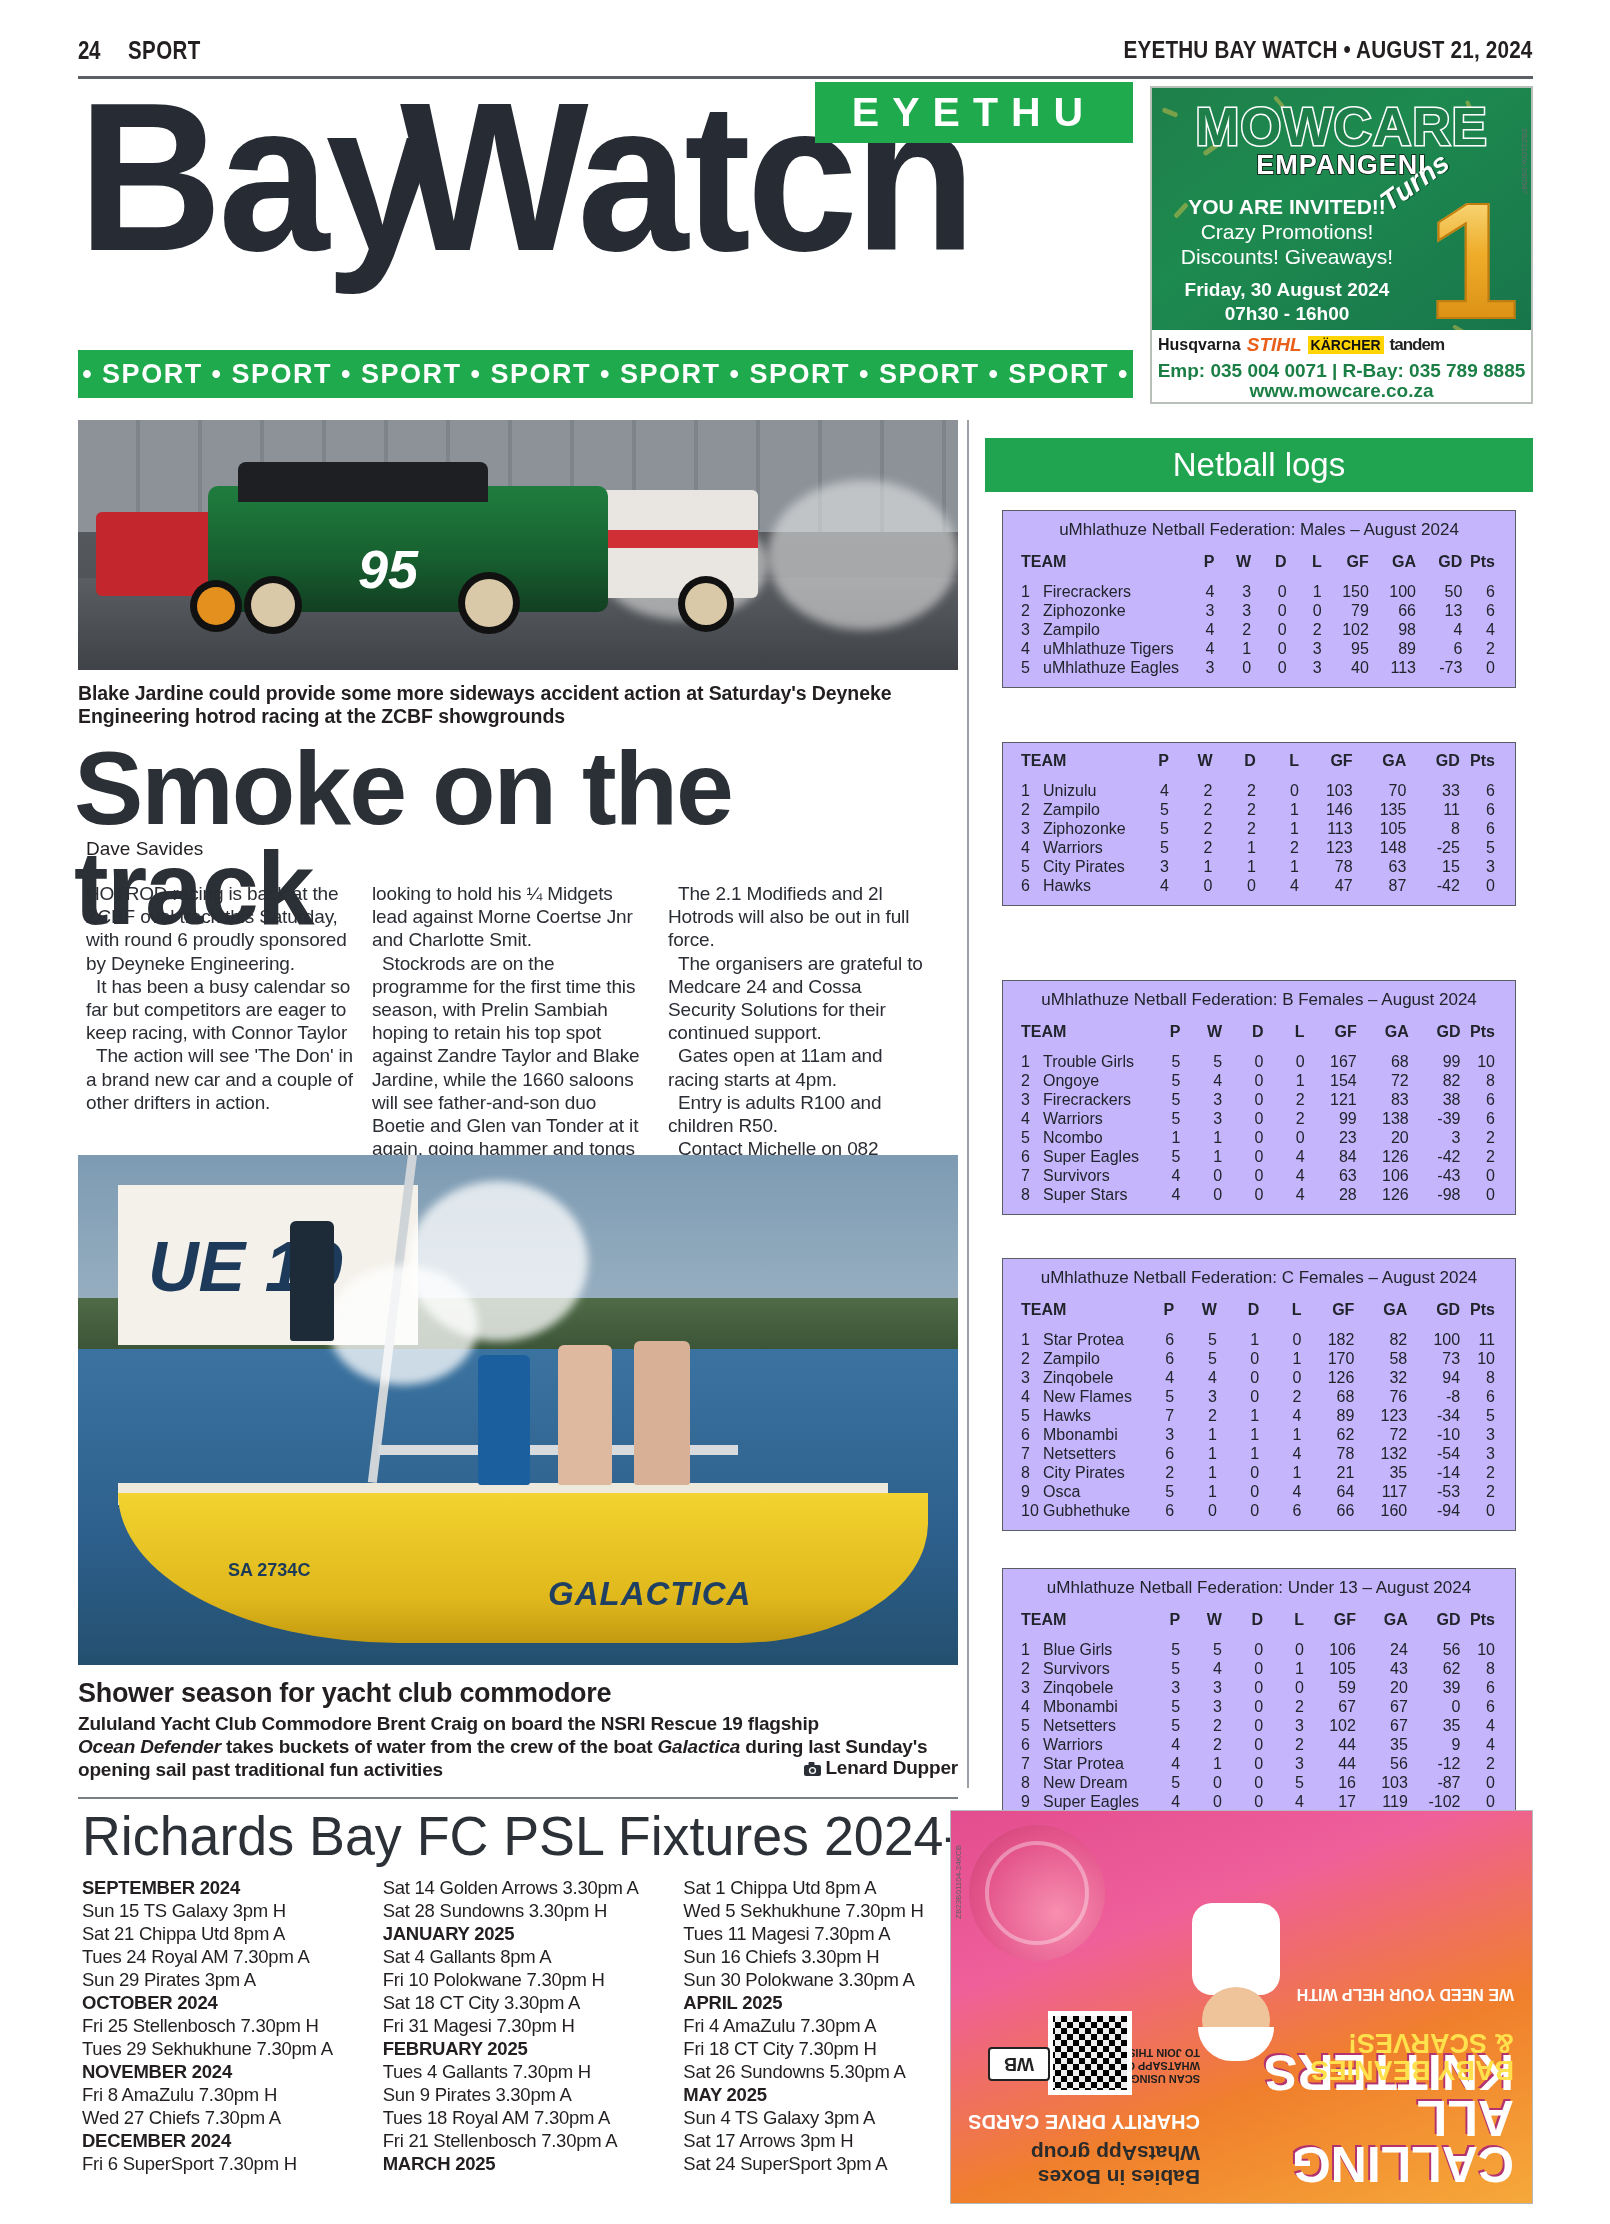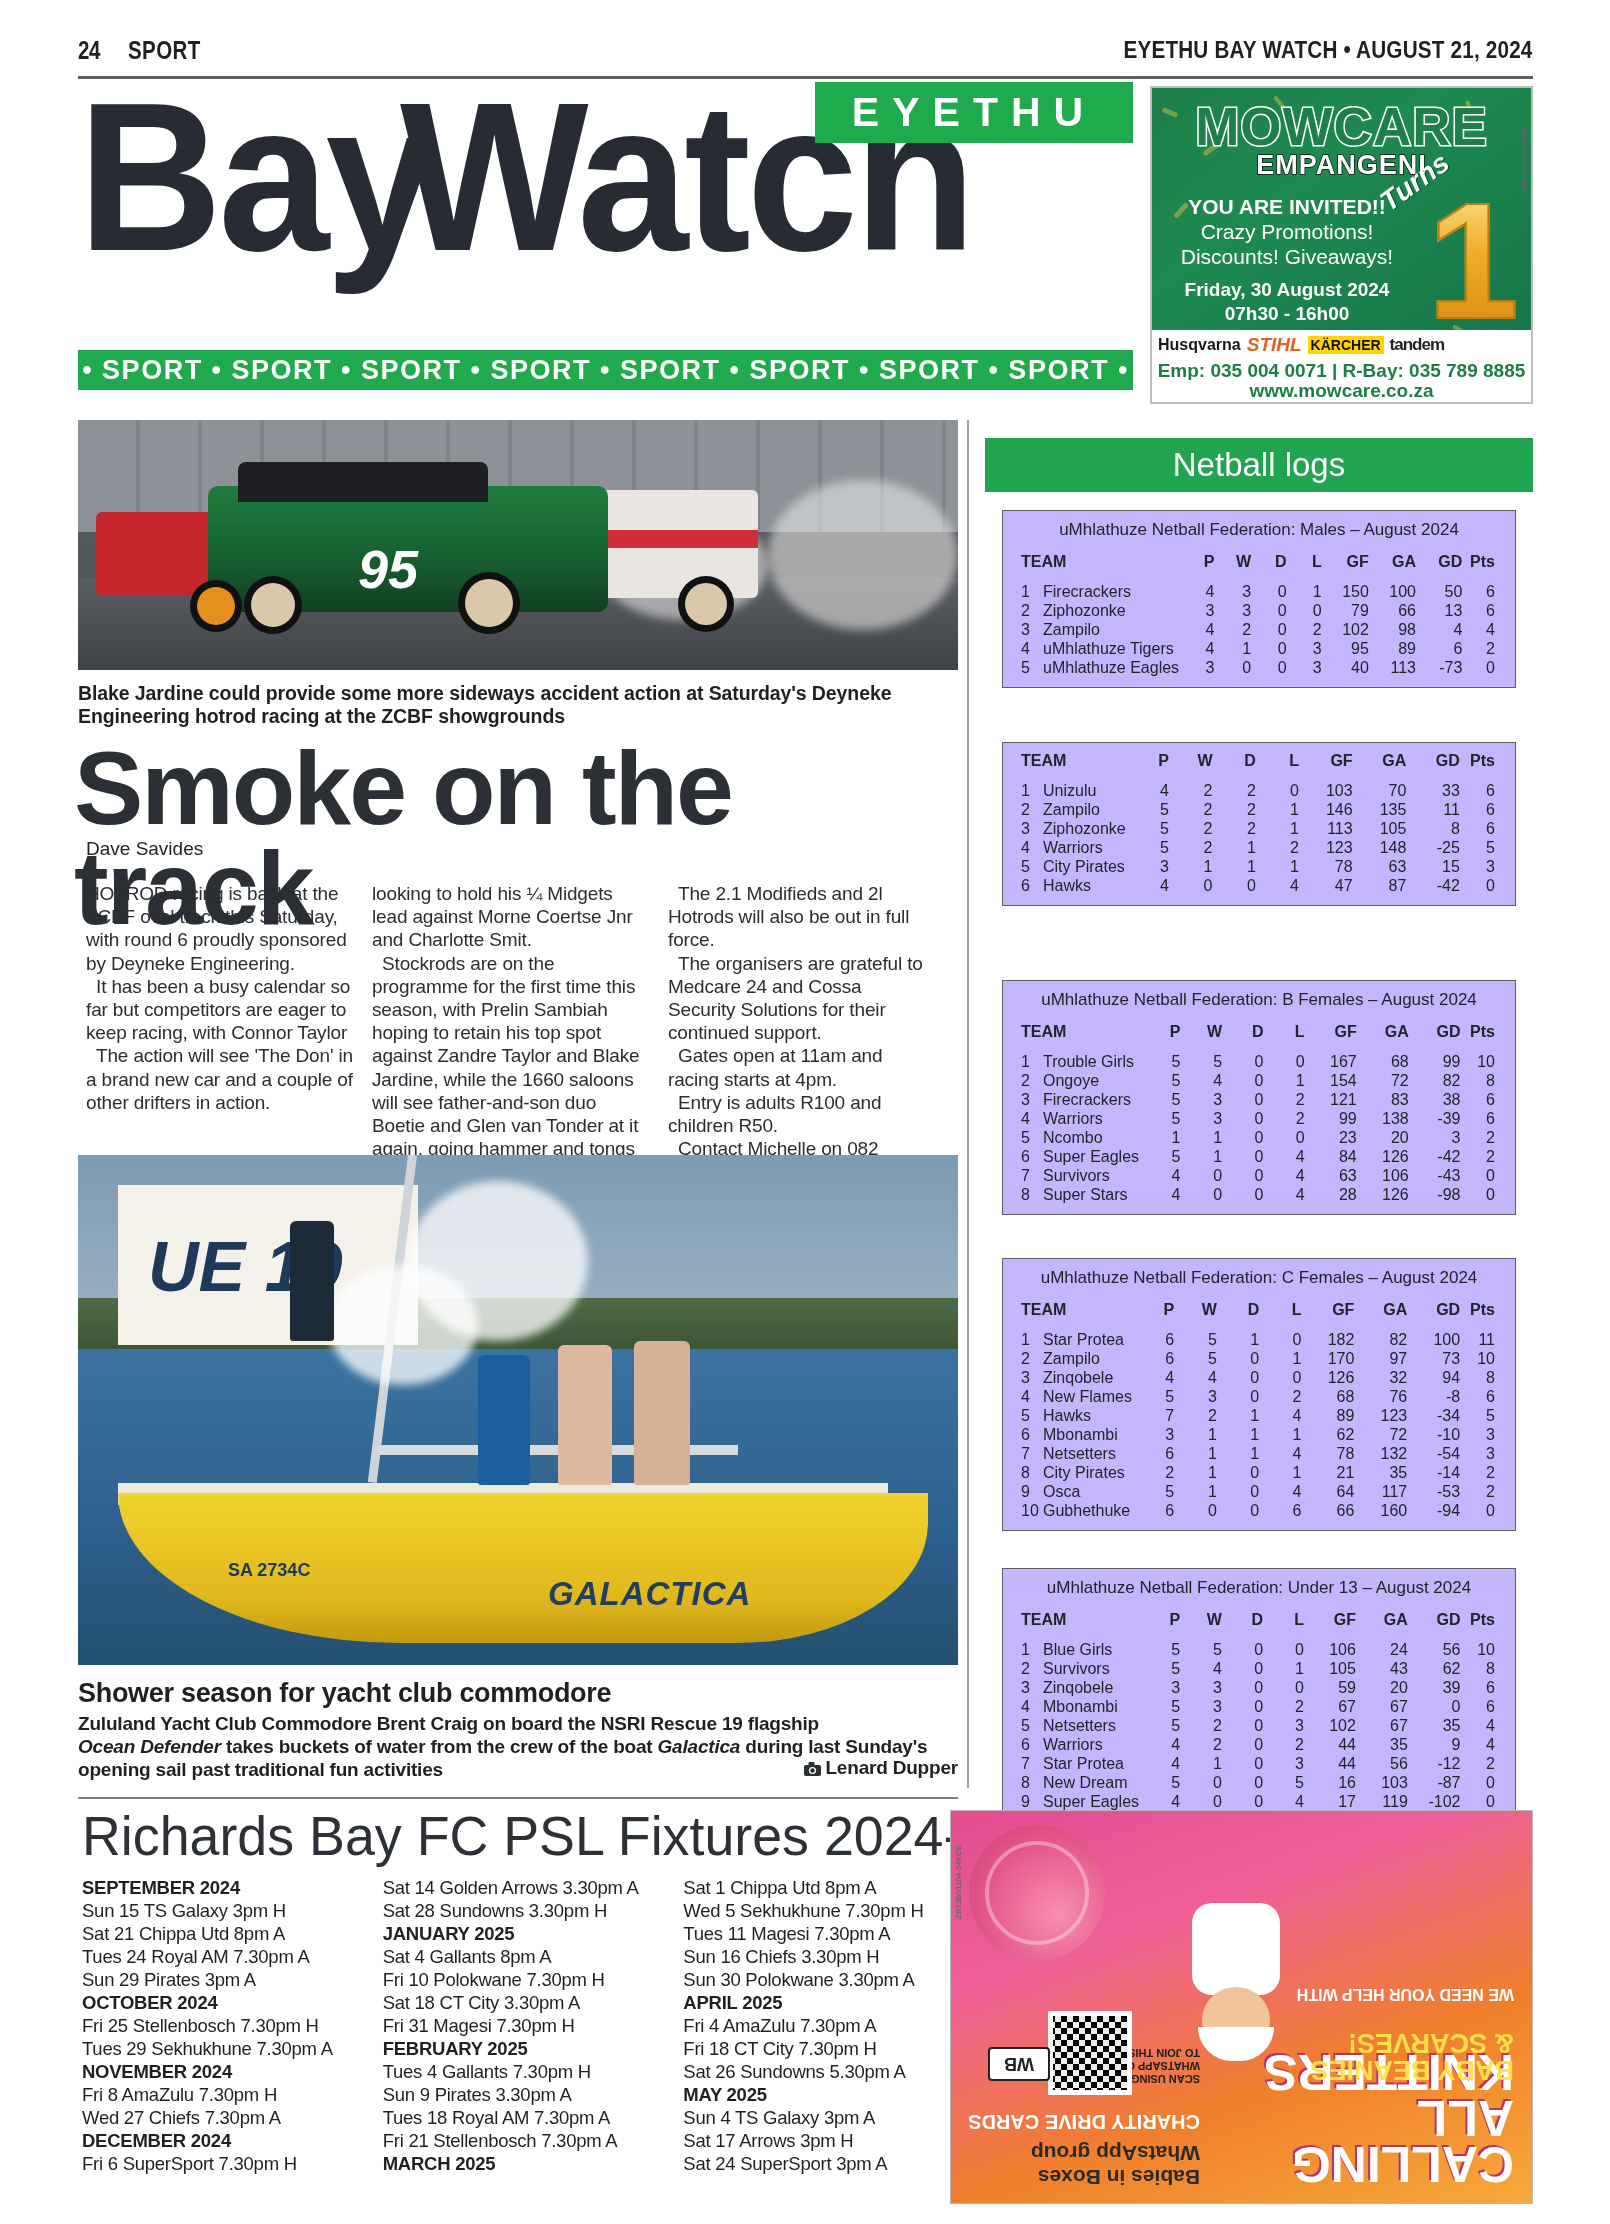--- a/index.html
+++ b/index.html
@@ -34,21 +34,21 @@
   .mh-bay { left: 0; transform: scaleX(1.02) scaleY(1.08); transform-origin: left top; }
   .mh-watch { left: 322px; transform: scaleX(1.02) scaleY(1.08); transform-origin: left top; }
   .mh-eyethu {
     position: absolute; left: 737px; top: -4px; width: 318px; height: 61px;
     background: #1faa4d; color: #ffffff;
     font-size: 41px; font-weight: 700; letter-spacing: 13px;
     display: flex; align-items: center; justify-content: center;
     font-family: "Liberation Sans", sans-serif;
   }
   .sport-strip {
-    position: absolute; left: 78px; top: 350px; width: 1055px; height: 40px;
+    position: absolute; left: 78px; top: 350px; width: 1055px; height: 48px;
     background: #1faa4d; color: #ffffff;
     display: flex; align-items: center; justify-content: center;
     font-size: 27px; font-weight: 700; letter-spacing: 1.5px;
   }
   .sport-strip span { white-space: nowrap; }
 
   
   .ad-mow {
     position: absolute; left: 1150px; top: 86px; width: 383px; height: 318px;
     border: 2px solid #b9c0b9; overflow: hidden;
@@ -753,21 +753,21 @@
        <td class="wide">100</td>
        <td class="wide last">11</td>
      </tr>
             <tr>
        <td class="team"><span class="rank">2</span>Zampilo</td>
        <td class="n">6</td>
        <td class="n">5</td>
        <td class="n">0</td>
        <td class="n">1</td>
        <td class="wide">170</td>
-       <td class="wide">97</td>
+       <td class="wide">58</td>
        <td class="wide">73</td>
        <td class="wide last">10</td>
      </tr>
             <tr>
        <td class="team"><span class="rank">3</span>Zinqobele</td>
        <td class="n">4</td>
        <td class="n">4</td>
        <td class="n">0</td>
        <td class="n">0</td>
        <td class="wide">126</td>

